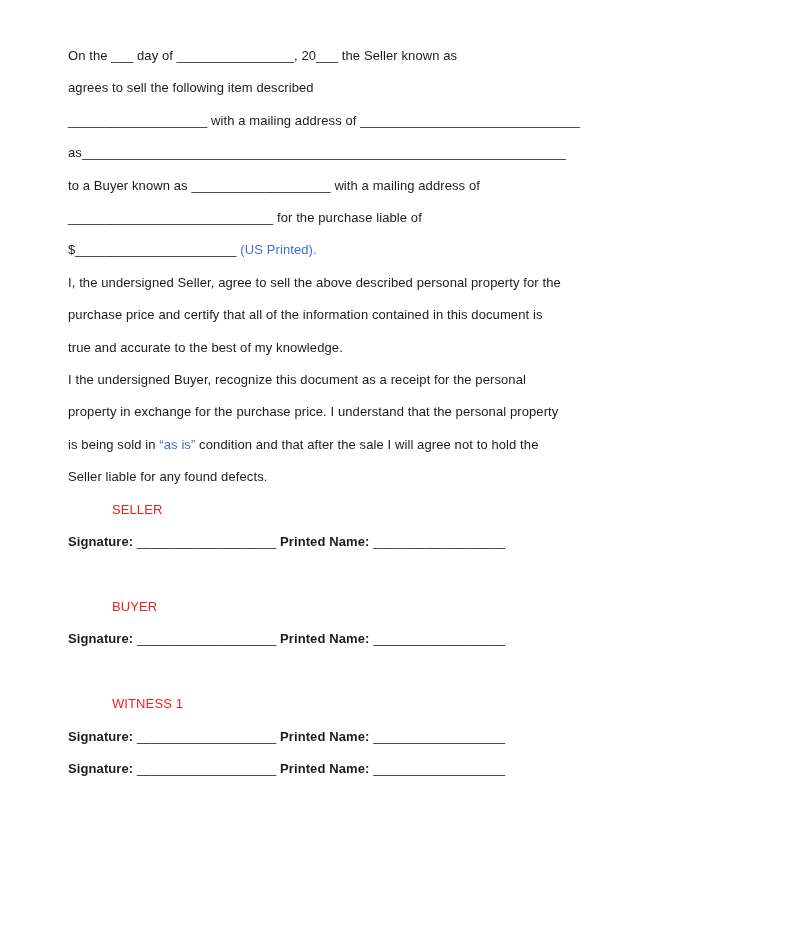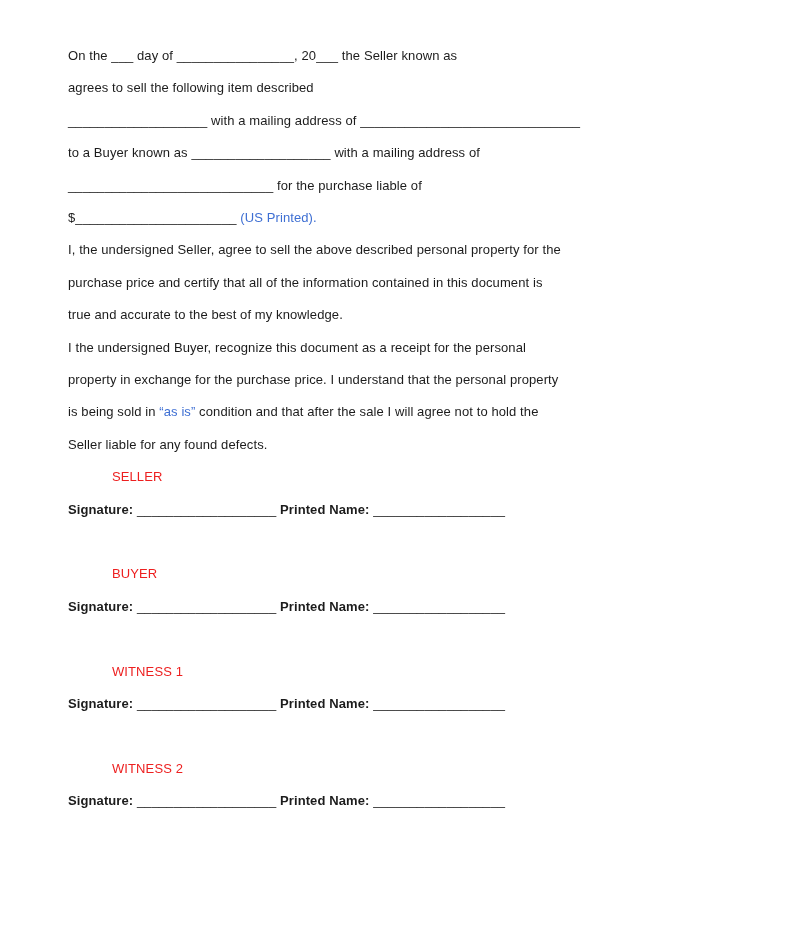--- a/index.html
+++ b/index.html
@@ -42,32 +42,32 @@
   }
 </style>
 </head>
 <body>
 
 <div class="page">
   <div class="doc">
       <div class="line"><span>On the ___ day of ________________, 20___ the Seller known as</span></div>
       <div class="line"><span>agrees to sell the following item described</span></div>
       <div class="line"><span>___________________ with a mailing address of ______________________________</span></div>
+      <div class="line"><span>as__________________________________________________________________</span></div>
       <div class="line"><span>to a Buyer known as ___________________ with a mailing address of</span></div>
       <div class="line"><span>____________________________ for the purchase liable of</span></div>
       <div class="line"><span>$______________________ </span><span class="blue">(US Printed).</span></div>
       <div class="line"><span>I, the undersigned Seller, agree to sell the above described personal property for the</span></div>
       <div class="line"><span>purchase price and certify that all of the information contained in this document is</span></div>
       <div class="line"><span>true and accurate to the best of my knowledge.</span></div>
       <div class="line"><span>I the undersigned Buyer, recognize this document as a receipt for the personal</span></div>
       <div class="line"><span>property in exchange for the purchase price. I understand that the personal property</span></div>
       <div class="line"><span>is being sold in </span><span class="blue">“as is”</span><span> condition and that after the sale I will agree not to hold the</span></div>
       <div class="line"><span>Seller liable for any found defects.</span></div>
       <div class="heading">SELLER</div>
       <div class="line"><span class="bold">Signature: </span><span>___________________ </span><span class="bold">Printed Name: </span><span>__________________</span></div>
       <div class="heading gap">BUYER</div>
       <div class="line"><span class="bold">Signature: </span><span>___________________ </span><span class="bold">Printed Name: </span><span>__________________</span></div>
       <div class="heading gap">WITNESS 1</div>
       <div class="line"><span class="bold">Signature: </span><span>___________________ </span><span class="bold">Printed Name: </span><span>__________________</span></div>
-      <div class="heading gap">WITNESS 2</div>
       <div class="line"><span class="bold">Signature: </span><span>___________________ </span><span class="bold">Printed Name: </span><span>__________________</span></div>
     </div>
 </div>
 
 </body></html>

